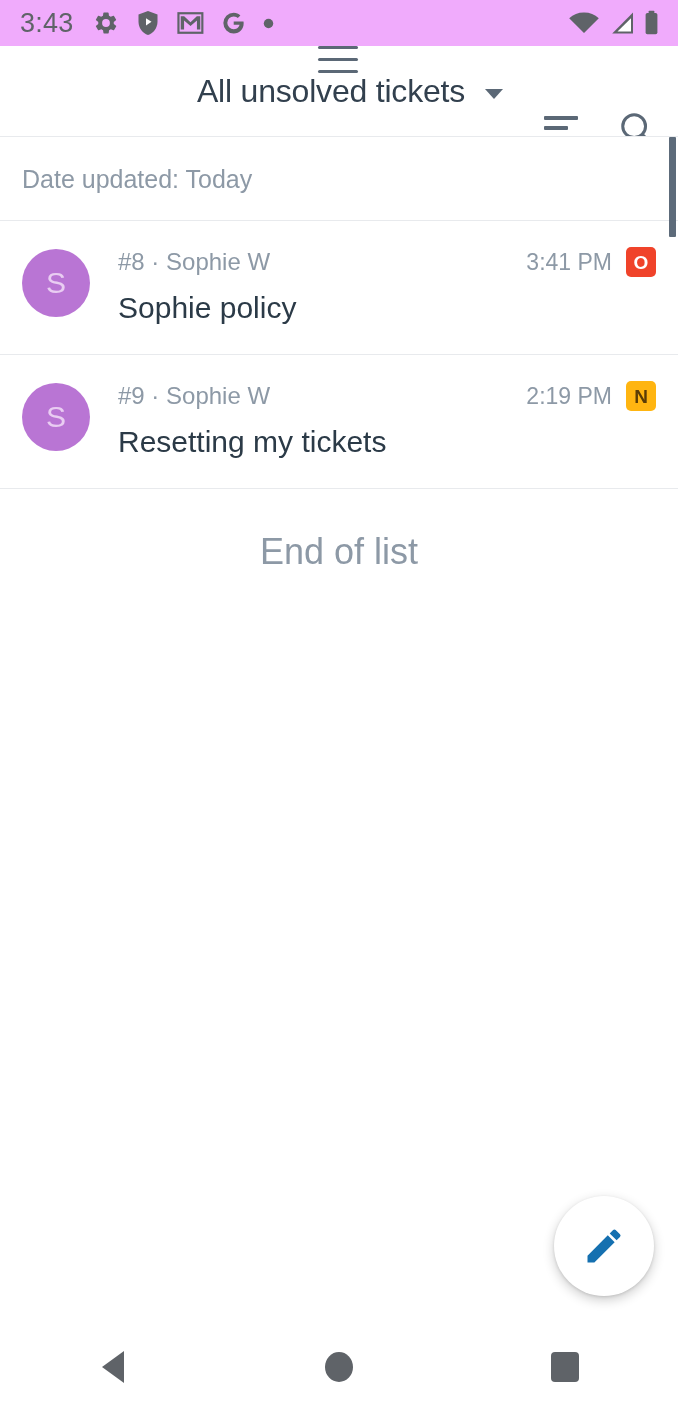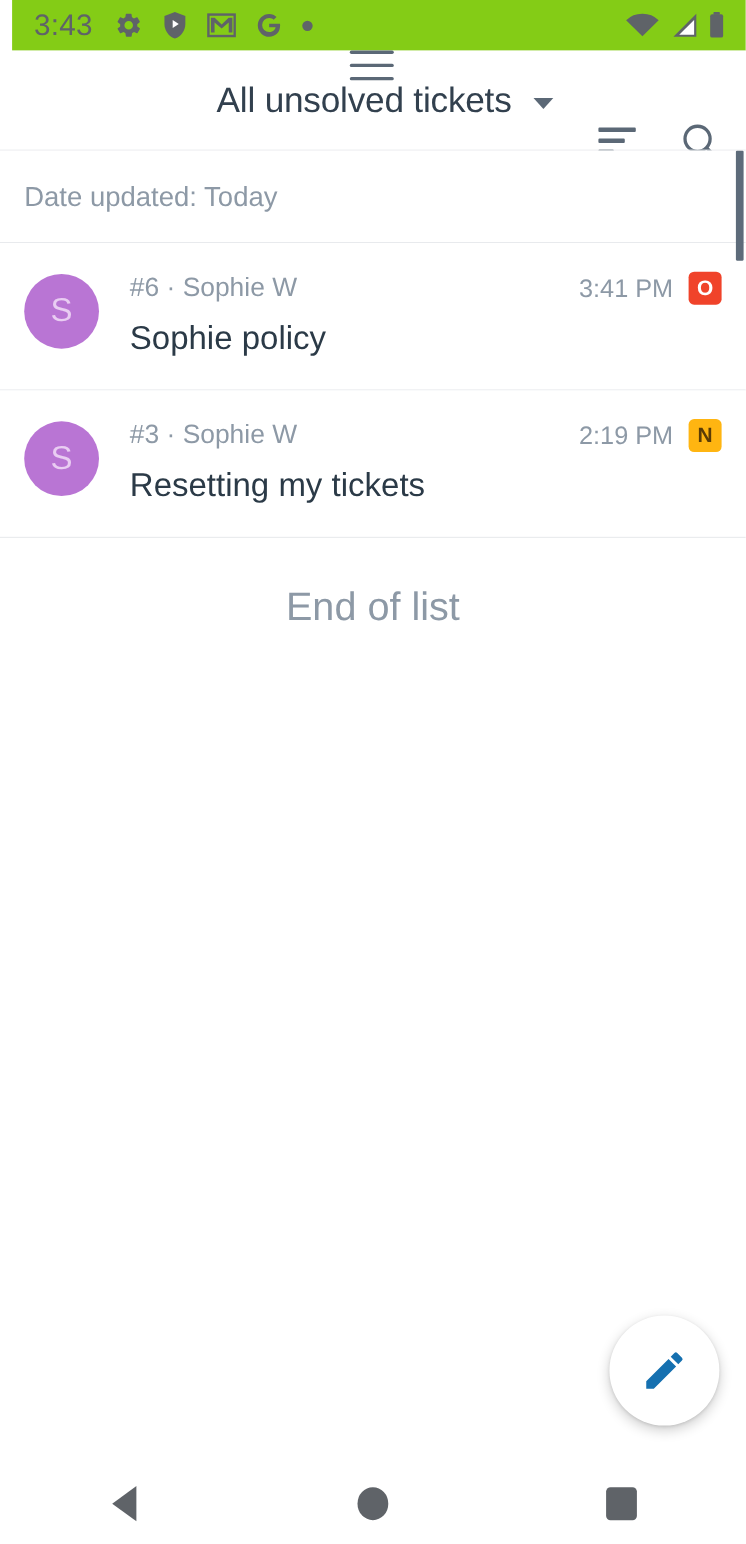--- a/index.html
+++ b/index.html
@@ -7,21 +7,21 @@
     width:678px; height:1404px;
     background:#ffffff;
     font-family:"Liberation Sans", sans-serif;
     overflow:hidden;
   }
   .phone { position:relative; width:678px; height:1404px; background:#ffffff; }
 
   
   .statusbar {
     height:46px; display:flex; align-items:center;
-    padding:0 18px 0 20px; background:#84cc16;margin-left:11px;
+    padding:0 18px 0 20px; background:#f0abfc;
   }
   .sb-time {
     font-size:27px; color:#5f6368; letter-spacing:.2px;
     font-family:"Liberation Sans", sans-serif;
   }
   .sb-left-icons { display:flex; align-items:center; gap:17px; margin-left:20px; }
   .sb-right { margin-left:auto; display:flex; align-items:center; gap:8px; }
   .sb-ic { display:block; }
 
   
@@ -195,35 +195,35 @@
   </div>
 
   <div class="list">
 
     <div class="section-header">Date updated: Today</div>
 
     <div class="ticket">
       <div class="avatar">S</div>
       <div class="ticket-body">
         <div class="ticket-meta">
-          <div class="ticket-ref">#6 · Sophie W</div>
+          <div class="ticket-ref">#8 · Sophie W</div>
           <div class="ticket-right">
             <div class="ticket-time">3:41 PM</div>
             <div class="badge open">O</div>
           </div>
         </div>
         <div class="ticket-subject">Sophie policy</div>
       </div>
     </div>
 
     <div class="ticket">
       <div class="avatar">S</div>
       <div class="ticket-body">
         <div class="ticket-meta">
-          <div class="ticket-ref">#3 · Sophie W</div>
+          <div class="ticket-ref">#9 · Sophie W</div>
           <div class="ticket-right">
             <div class="ticket-time">2:19 PM</div>
             <div class="badge new">N</div>
           </div>
         </div>
         <div class="ticket-subject">Resetting my tickets</div>
       </div>
     </div>
 
     <div class="end-of-list">End of list</div>

